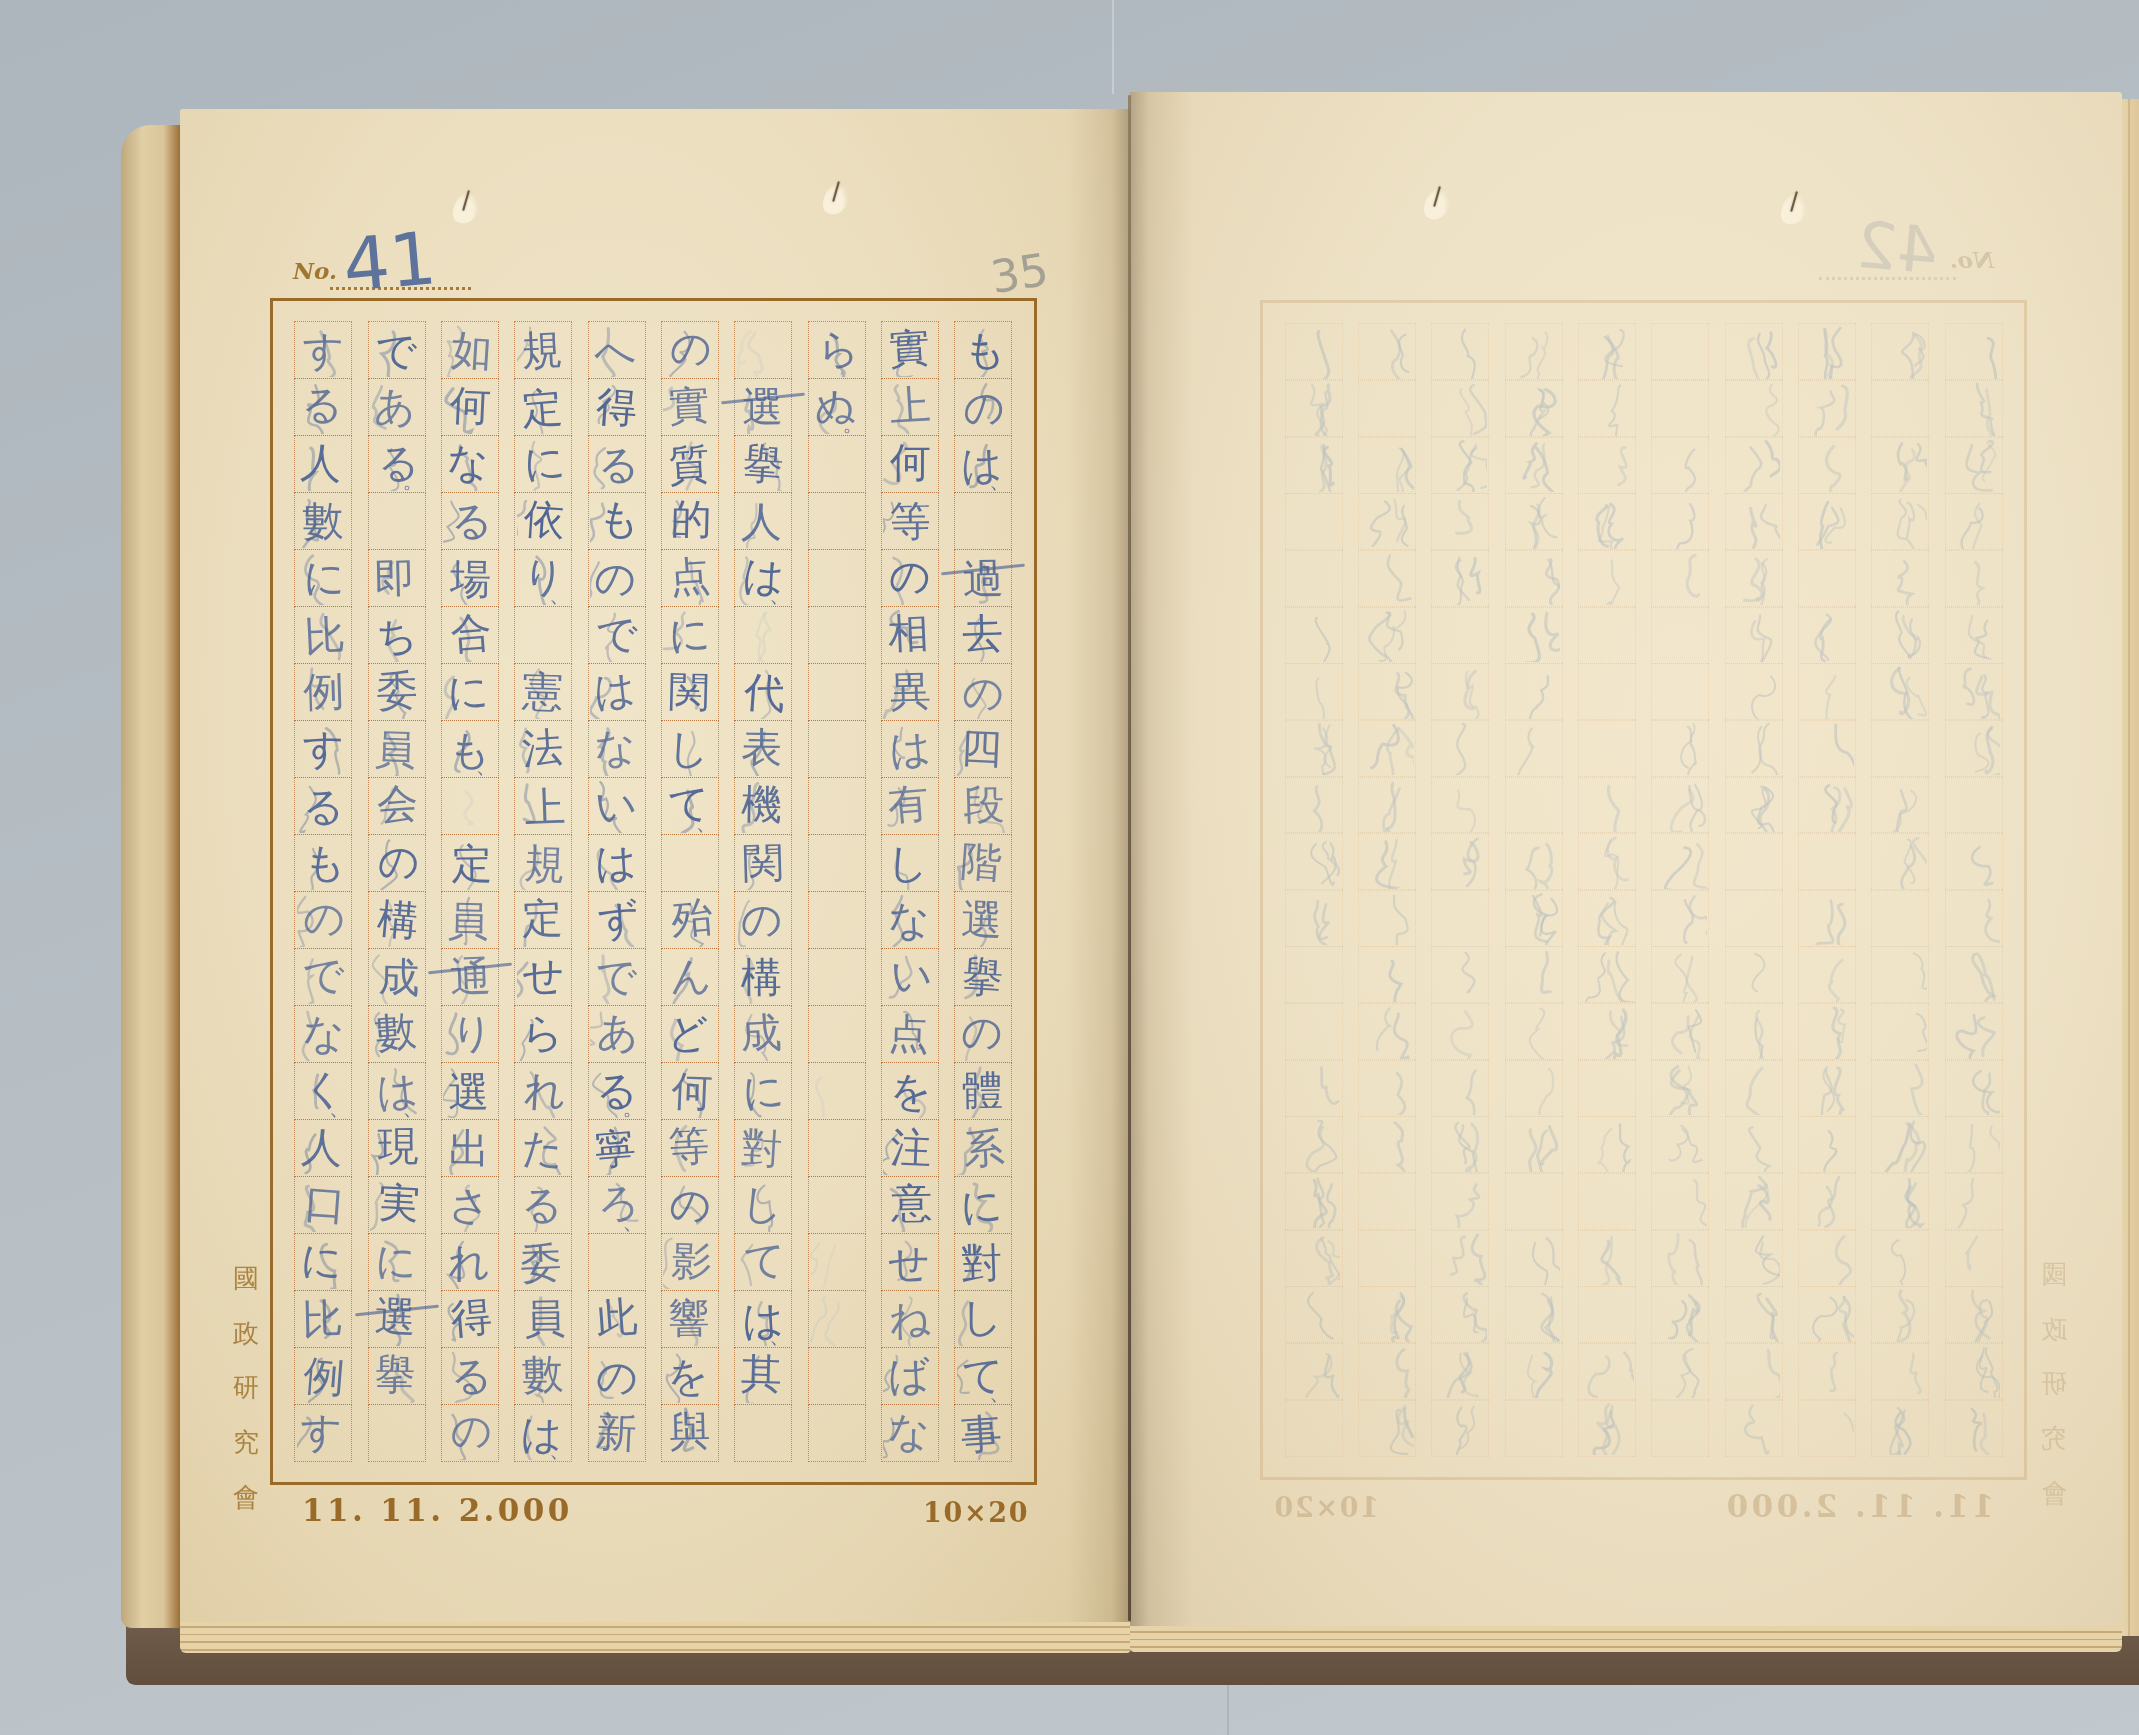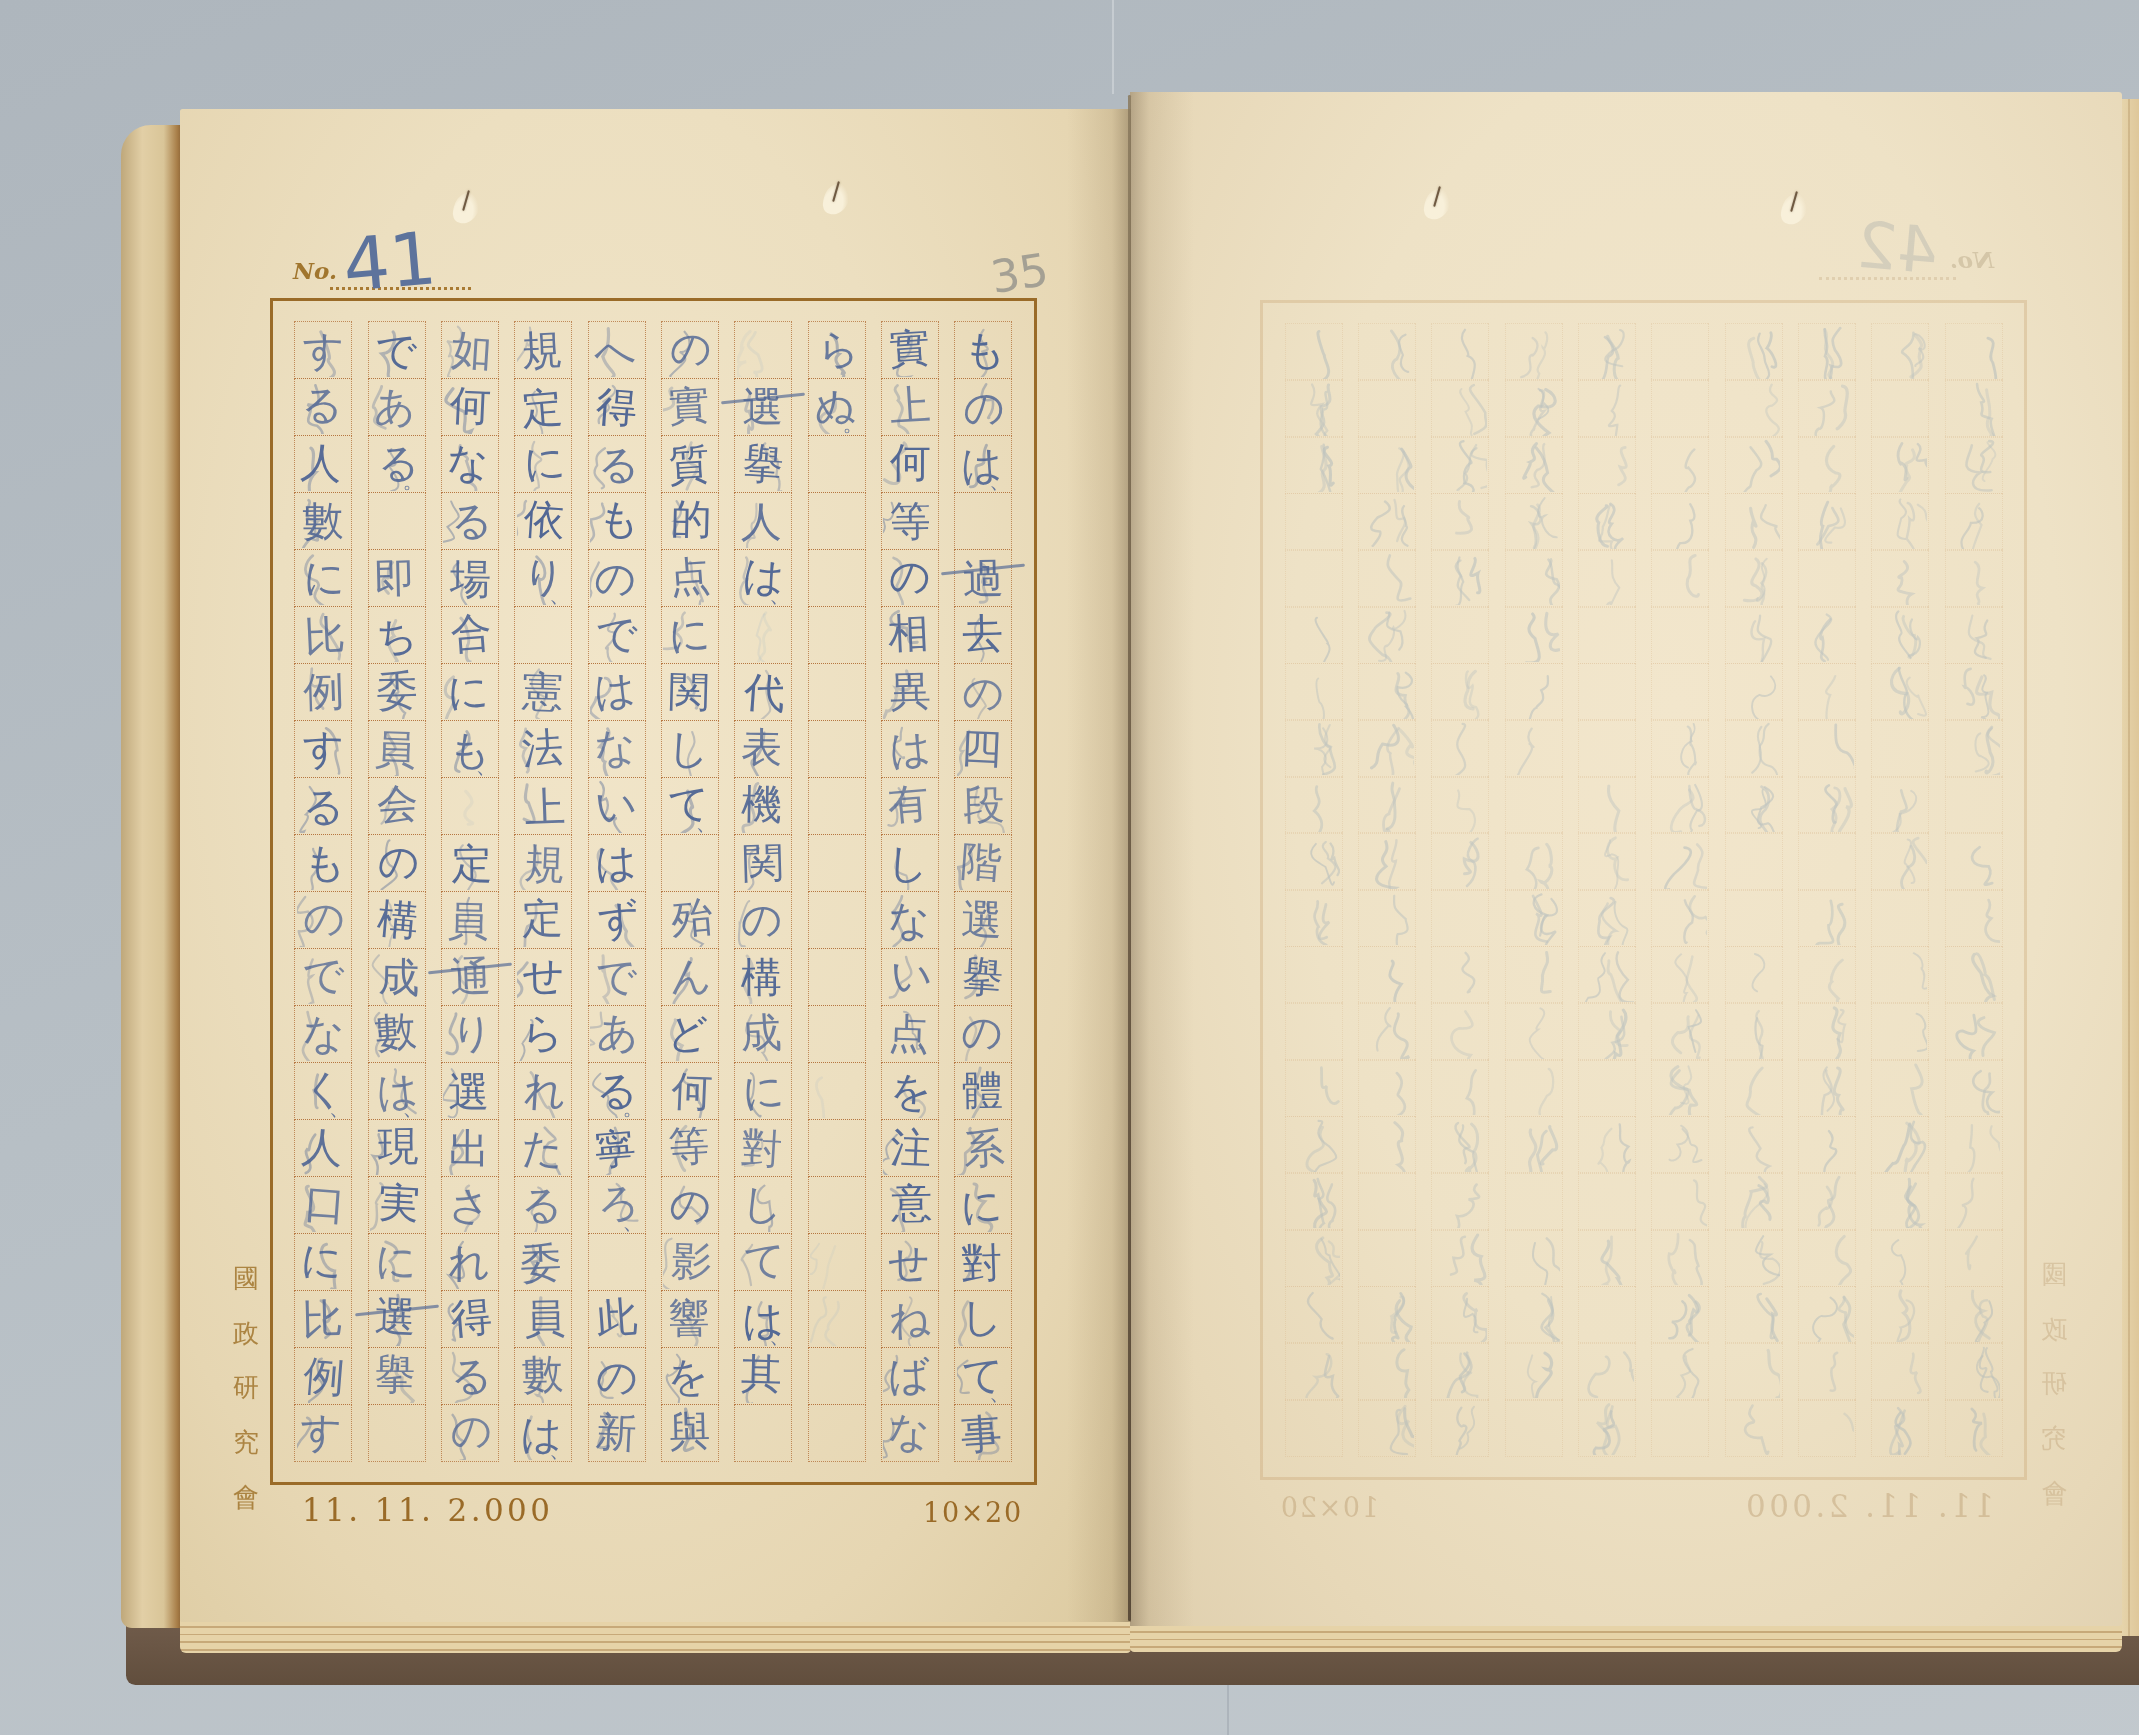--- a/index.html
+++ b/index.html
@@ -37,21 +37,21 @@
     background:linear-gradient(270deg,rgba(120,95,55,0) 0,rgba(120,95,55,.14) 70%,rgba(85,65,38,.34) 100%);}
   .gutter-line{position:absolute;left:1128px;top:95px;width:3px;height:1526px;z-index:7;
     background:linear-gradient(#8a7a5e,#5f4f3c 60%,#4e4030);opacity:.85;border-radius:1.3px;}
 
   
   .no-label{position:absolute;font-family:"DejaVu Serif",serif;font-style:italic;font-weight:bold;
     font-size:23px;color:#a1762e;}
   .no-underline{position:absolute;border-bottom:3.9px dotted #a87a33;}
   .pg-number{position:absolute;font-size:73px;color:#5d739c;transform:rotate(-5deg);}
   .pencil-number{position:absolute;font-size:45px;color:#99978e;transform:rotate(-9deg);opacity:.85;}
-  .footer-print{position:absolute;font-family:"DejaVu Serif",serif;font-weight:normal;
+  .footer-print{position:absolute;font-family:"DejaVu Serif",serif;font-weight:bold;
     color:#9a6b28;letter-spacing:3.4px;}
   .footer-print.fl{font-size:31px;}
   .footer-print.fr{font-size:27px;letter-spacing:1.7px;}
   .margin-label{position:absolute;display:flex;flex-direction:column;gap:19.7px;
     font-family:"DejaVu Serif",serif;font-size:26px;color:rgba(161,118,46,.85);}
 
   
   .grid{position:absolute;border:3.9px solid #9a6b28;box-sizing:border-box;}
   .grid-inner{position:absolute;inset:0;padding:19.7px 21.4px;box-sizing:border-box;
     display:flex;flex-direction:row-reverse;justify-content:space-between;}

